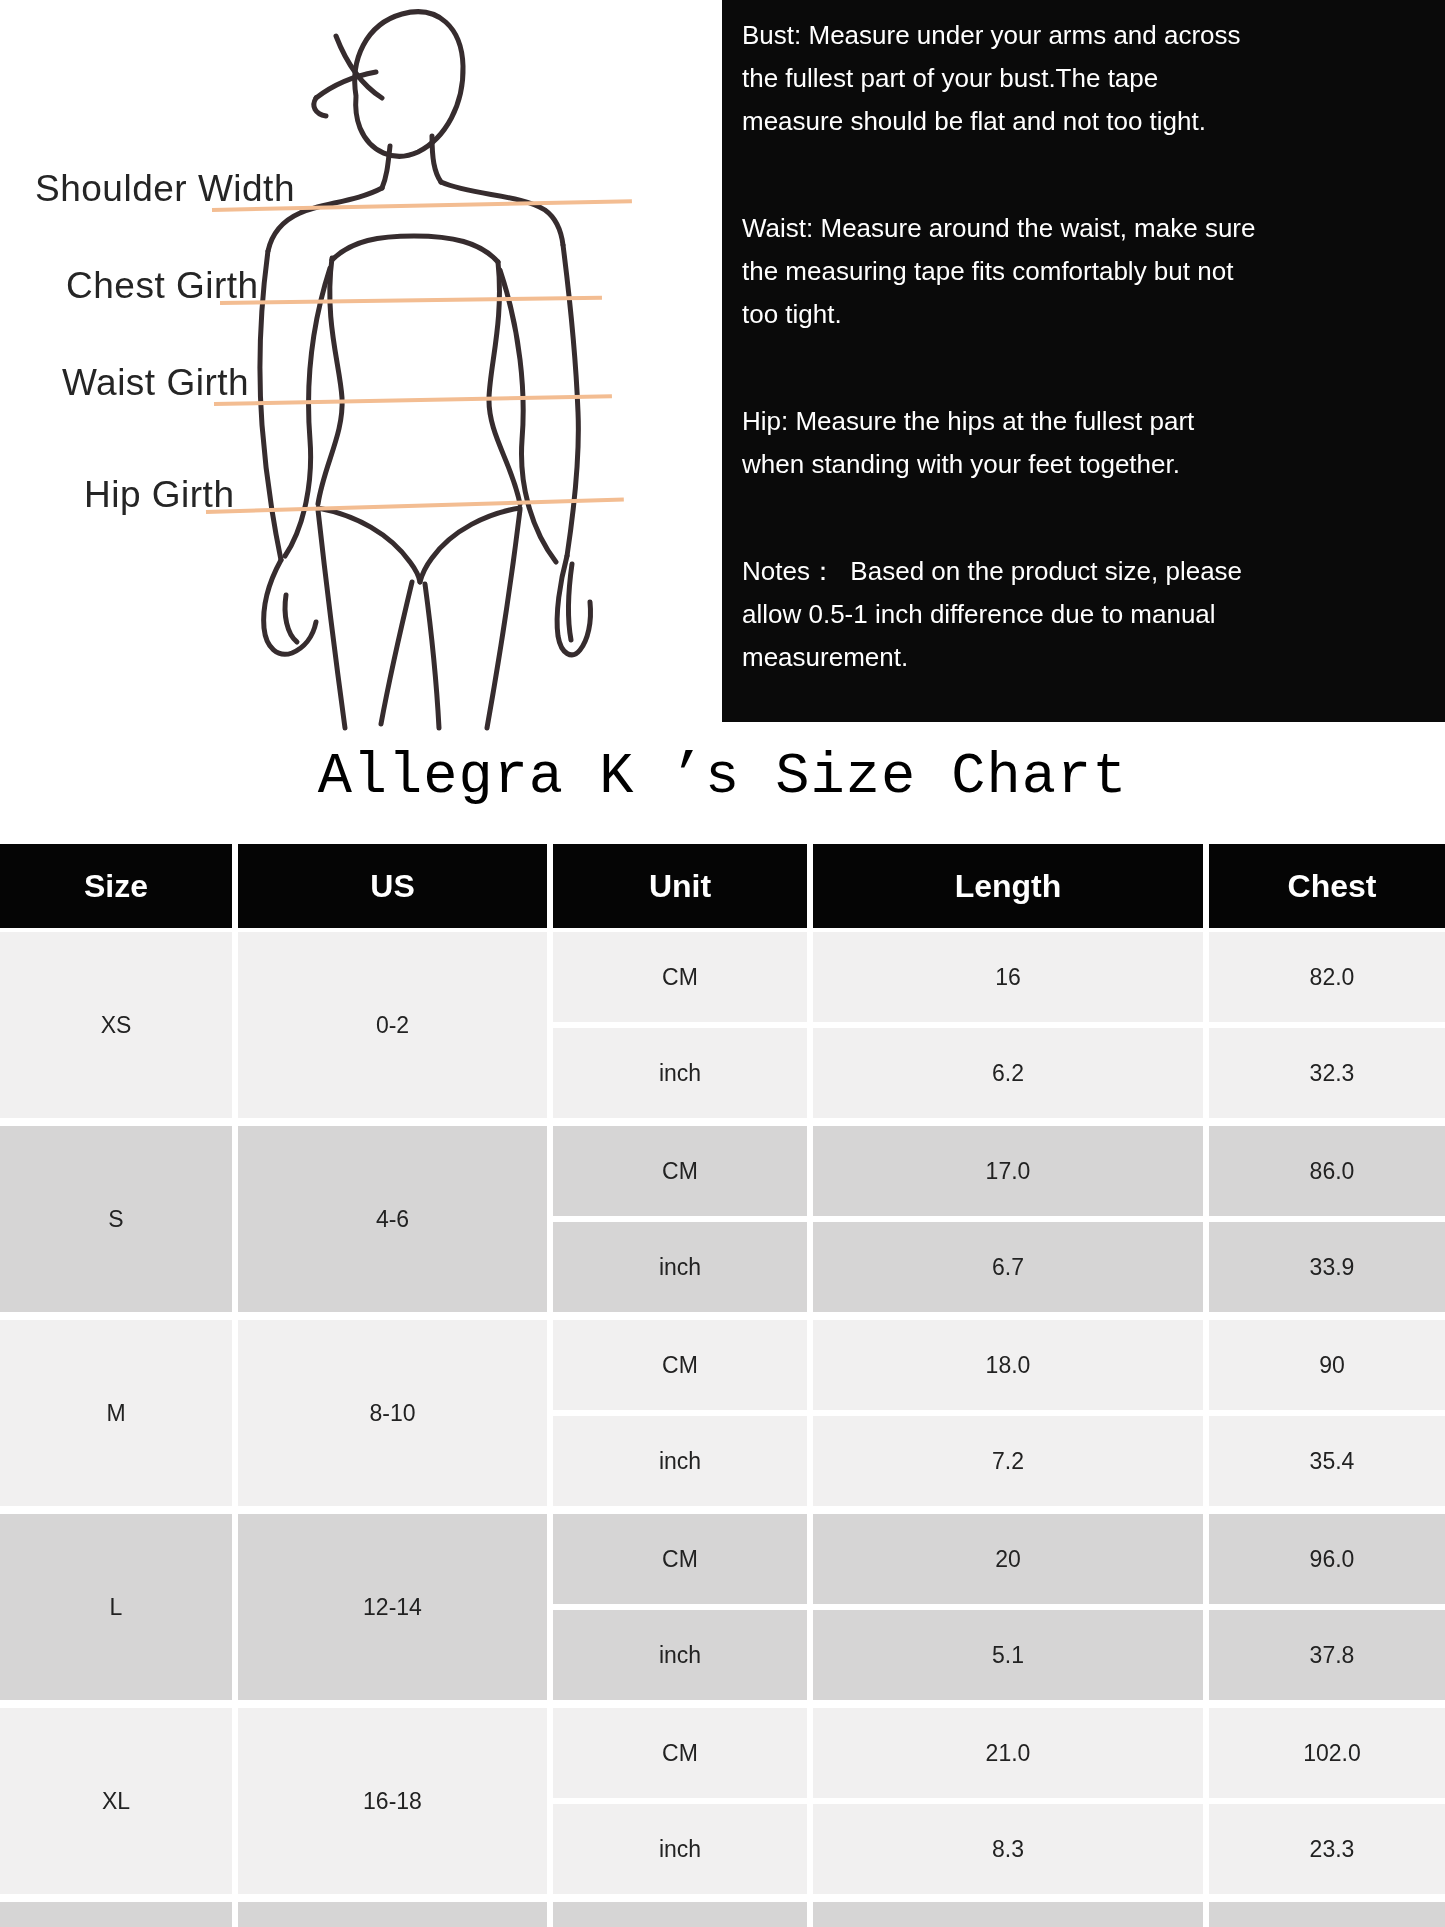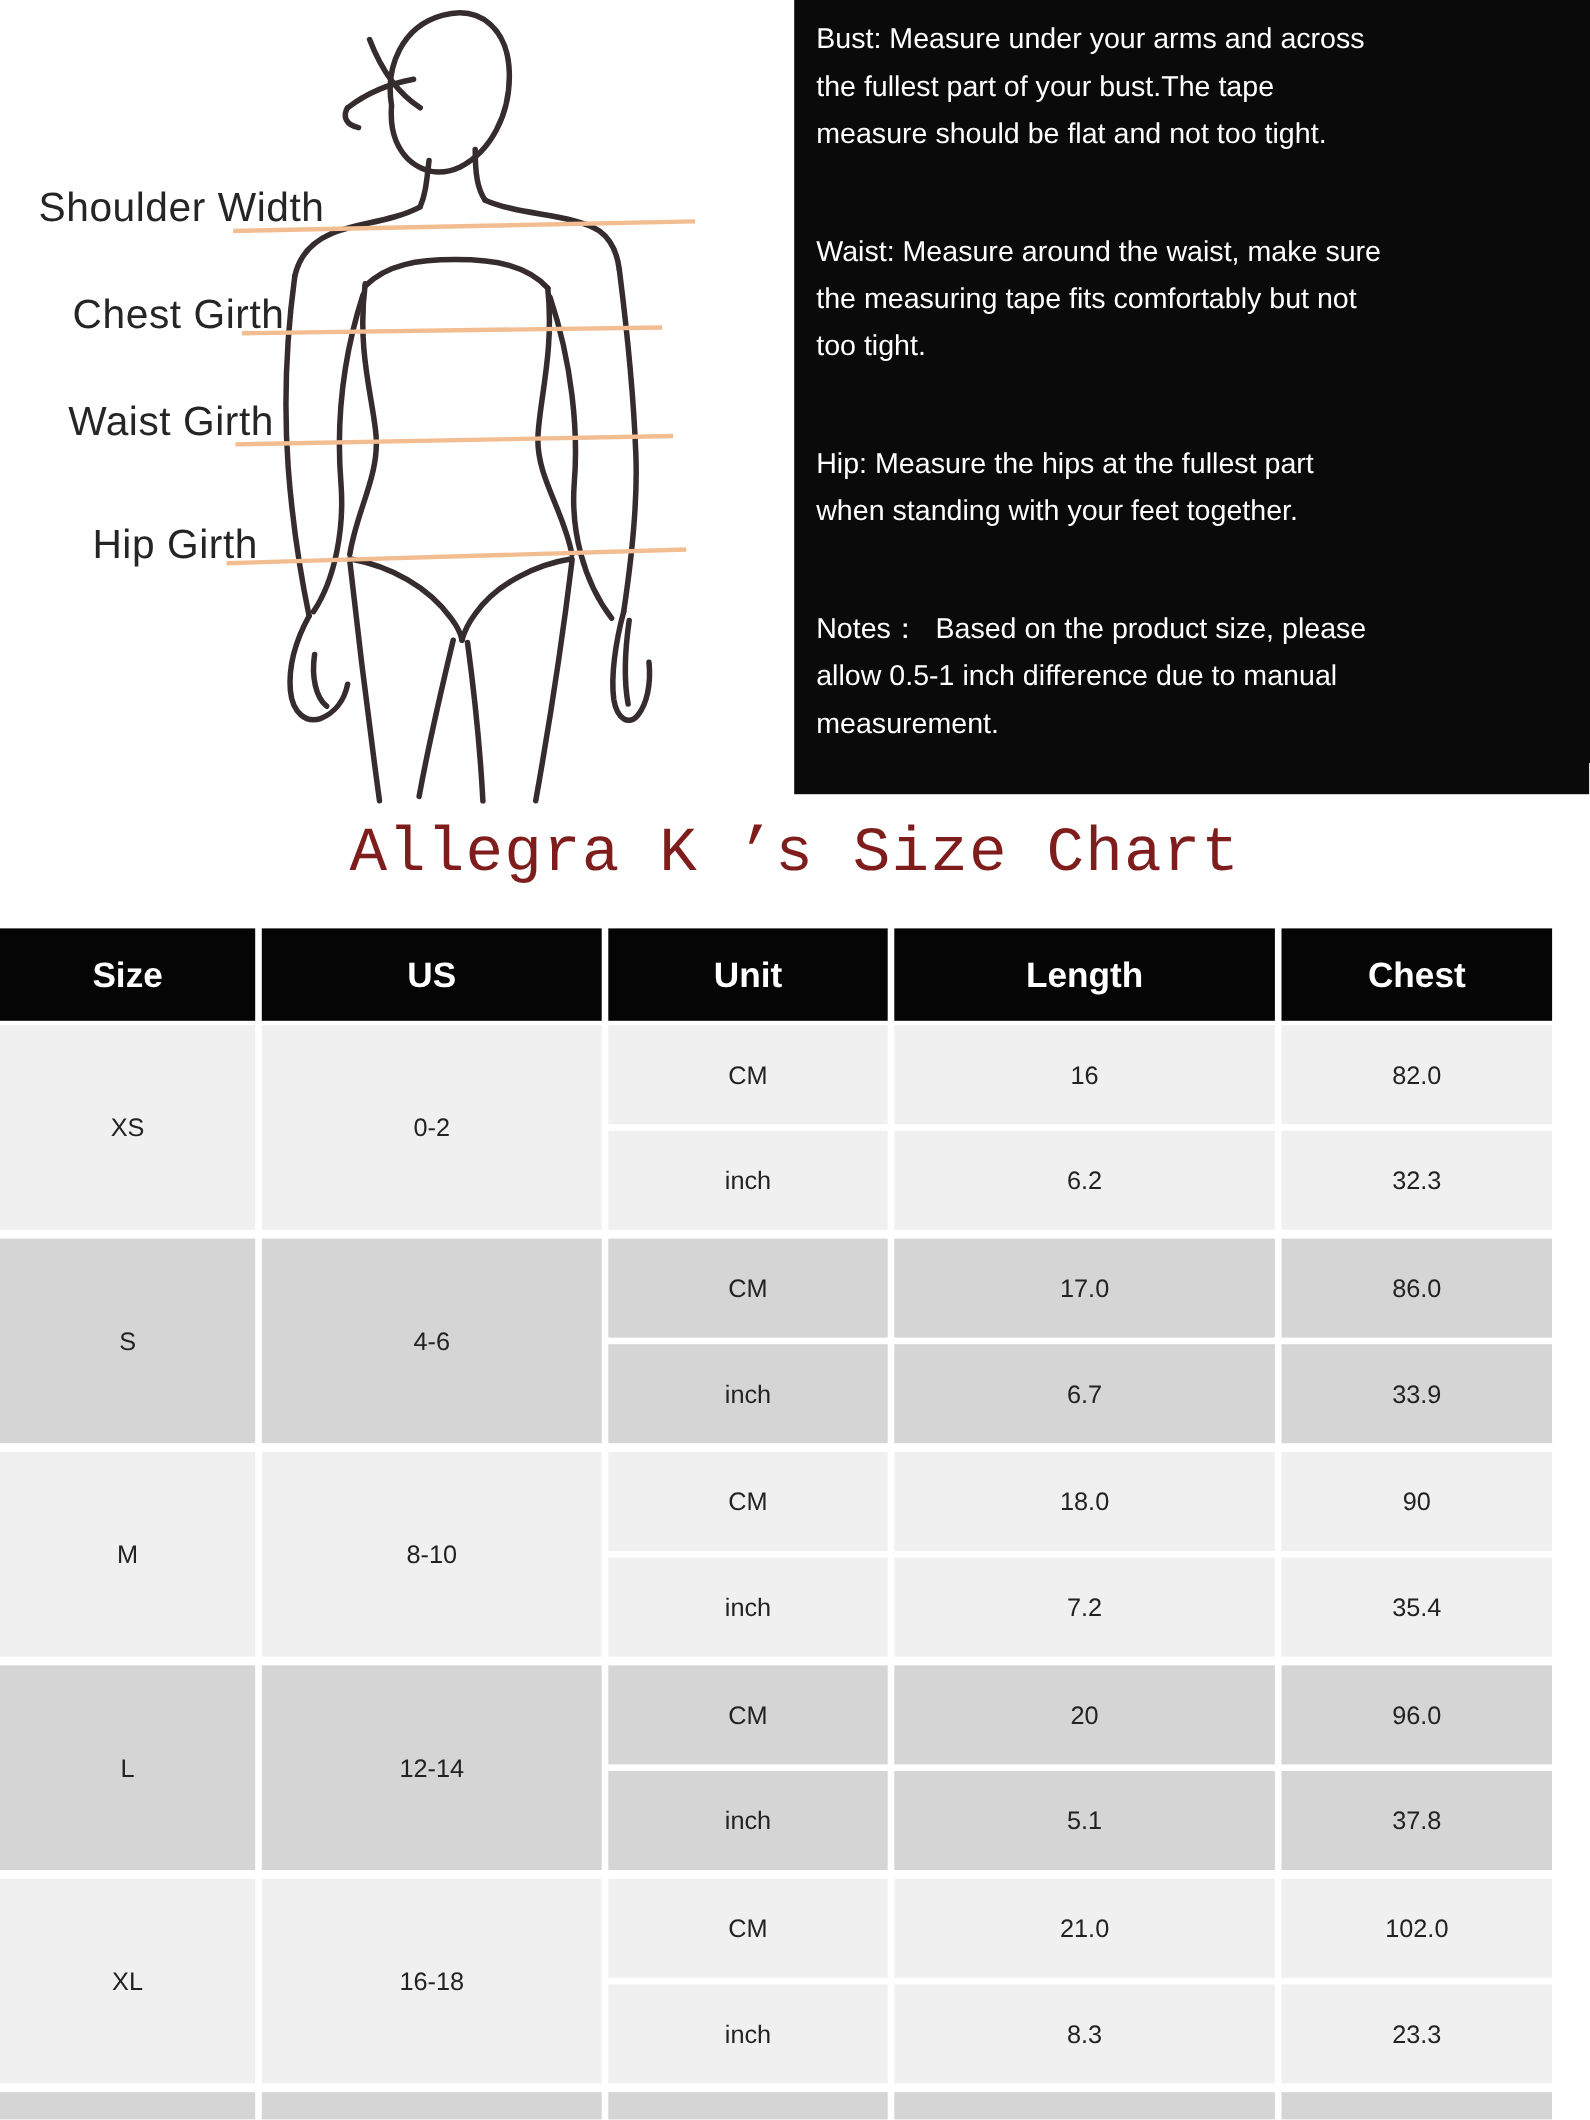--- a/index.html
+++ b/index.html
@@ -22,30 +22,30 @@
     box-sizing:border-box;padding:14px 20px 0 20px;
   }
   #bbox p{
     margin:0 0 64px 0;color:#ffffff;font-size:26px;line-height:43px;
     white-space:pre-wrap;font-family:"Liberation Sans", sans-serif;
   }
   
   #chart-title{
     position:absolute;top:745px;left:0;width:1445px;text-align:center;
     font-family:"Liberation Mono","DejaVu Sans Mono",monospace;
-    font-size:57px;color:#7f1d1d;letter-spacing:1px;white-space:nowrap;
+    font-size:57px;color:#000000;letter-spacing:1px;white-space:nowrap;
   }
   
   #size-table{position:absolute;left:0;top:844px;width:1445px;}
   .trow{display:flex;gap:6px;}
   .cell{
     box-sizing:border-box;display:flex;align-items:center;justify-content:center;
     flex-shrink:0;font-size:23px;color:#222222;
   }
-  .c1{width:232px;} .c2{width:309px;} .c3{width:254px;} .c4{width:346px;} .c5{width:246px;}
+  .c1{width:232px;} .c2{width:309px;} .c3{width:254px;} .c4{width:390px;} .c5{width:246px;}
   .thead{height:84px;margin-bottom:4px;}
   .thead .cell{background:#050505;color:#ffffff;font-weight:bold;font-size:32px;}
   .tgroup{display:flex;gap:6px;height:186px;margin-bottom:8px;}
   .tgroup .cell{height:100%;}
   .sub{display:flex;flex-direction:column;gap:6px;flex:1;}
   .subrow{display:flex;gap:6px;flex:1;}
   .subrow .cell{height:100%;}
   .light .cell{background:#f1f0f0;}
   .dark .cell{background:#d6d5d5;}
   .strip{height:25px;margin-bottom:0;}

